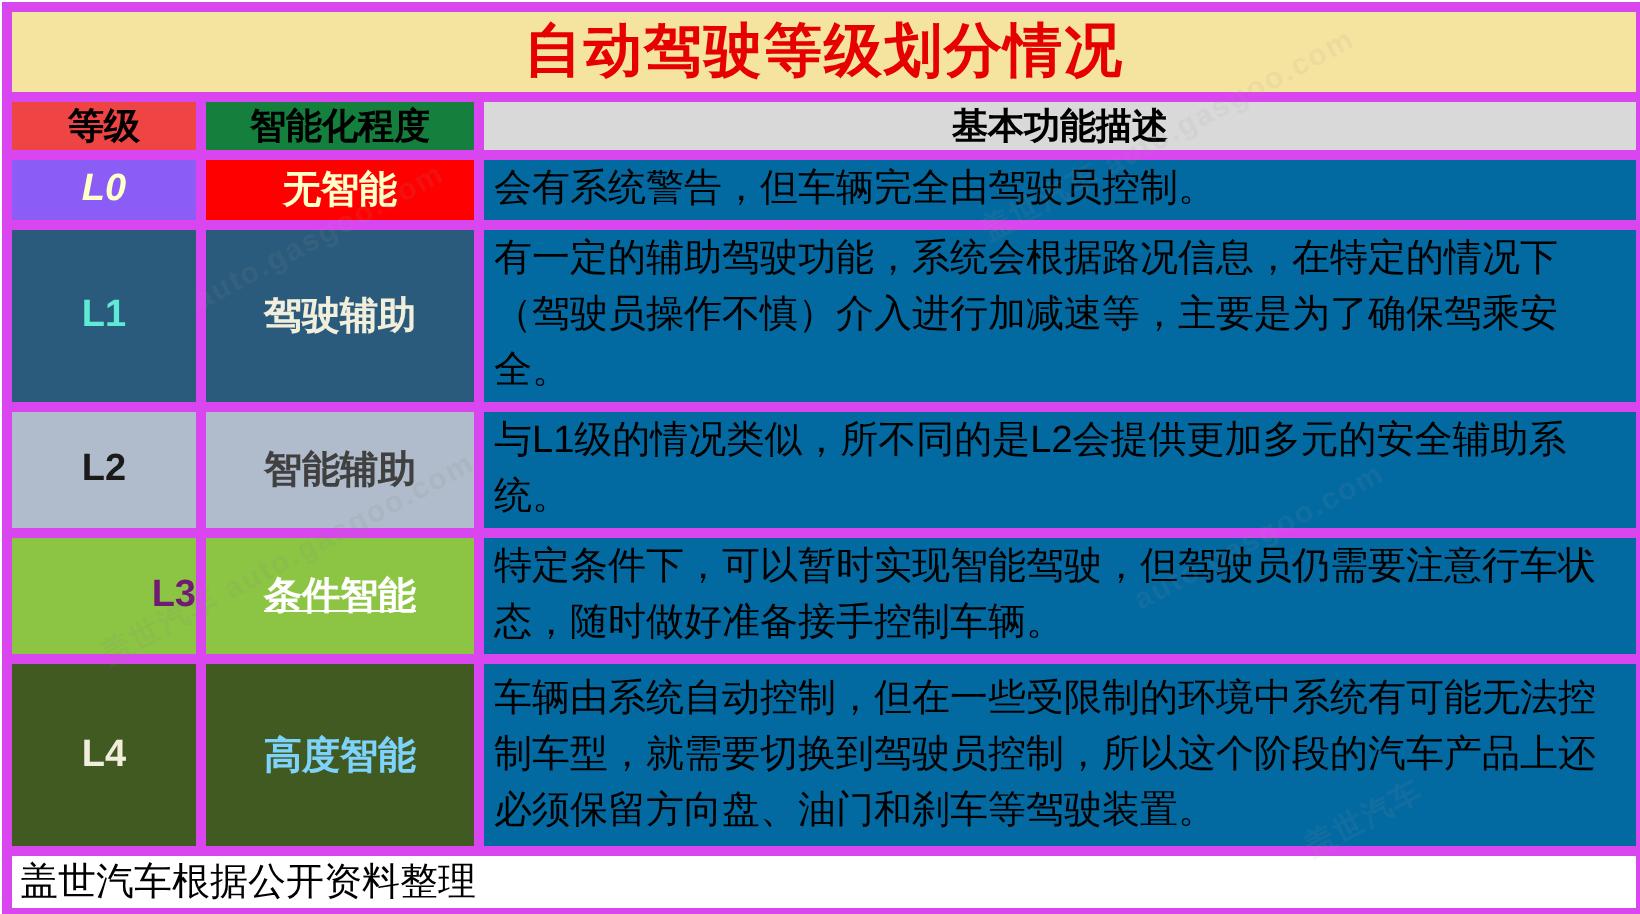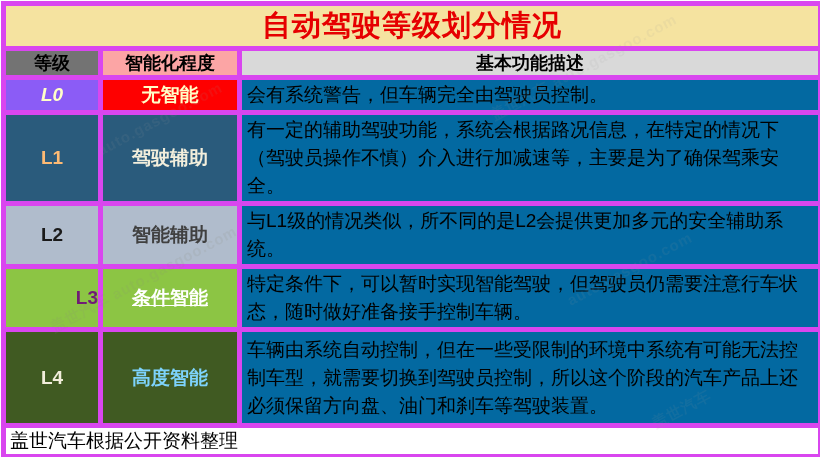--- a/index.html
+++ b/index.html
@@ -64,33 +64,33 @@
     <colgroup>
       <col style="width:97px">
       <col style="width:139px">
       <col style="width:581px">
     </colgroup>
     <tbody>
       <tr>
         <td colspan="3" class="title-cell" style="background-color: rgb(245, 227, 160); color: rgb(230, 0, 0);">自动驾驶等级划分情况</td>
       </tr>
       <tr>
-        <th class="head-cell" style="background-color: #737373; margin-left: 28px;">等级</th>
-        <th class="head-cell" style="background-color: #fca5a5; text-align: center;">智能化程度</th>
+        <th class="head-cell" style="background-color: #ef4444; margin-left: 28px;">等级</th>
+        <th class="head-cell" style="background-color: #15803d; text-align: center;">智能化程度</th>
         <th class="head-cell" style="background-color: rgb(217, 217, 217);">基本功能描述</th>
       </tr>
 
       <tr class="r0">
         <td class="lvl" style="background-color: #8b5cf6; color: rgb(255, 255, 200); font-style: italic;">L0</td>
         <td class="deg" style="background-color: rgb(254, 0, 0); color: rgb(255, 255, 200);">无智能</td>
         <td class="desc">会有系统警告，但车辆完全由驾驶员控制。</td>
       </tr>
 
       <tr class="r1">
-        <td class="lvl" style="background-color: rgb(42, 91, 124); color: #fdba74;">L1</td>
+        <td class="lvl" style="background-color: rgb(42, 91, 124); color: #5eead4;">L1</td>
         <td class="deg" style="background-color: rgb(42, 91, 124); color: rgb(242, 238, 220);">驾驶辅助</td>
         <td class="desc">有一定的辅助驾驶功能，系统会根据路况信息，在特定的情况下（驾驶员操作不慎）介入进行加减速等，主要是为了确保驾乘安全。</td>
       </tr>
 
       <tr class="r2">
         <td class="lvl" style="background-color: rgb(176, 188, 204); color: rgb(26, 26, 26);">L2</td>
         <td class="deg" style="background-color: rgb(176, 188, 204); color: #404040;">智能辅助</td>
         <td class="desc">与L1级的情况类似，所不同的是L2会提供更加多元的安全辅助系统。</td>
       </tr>
 

